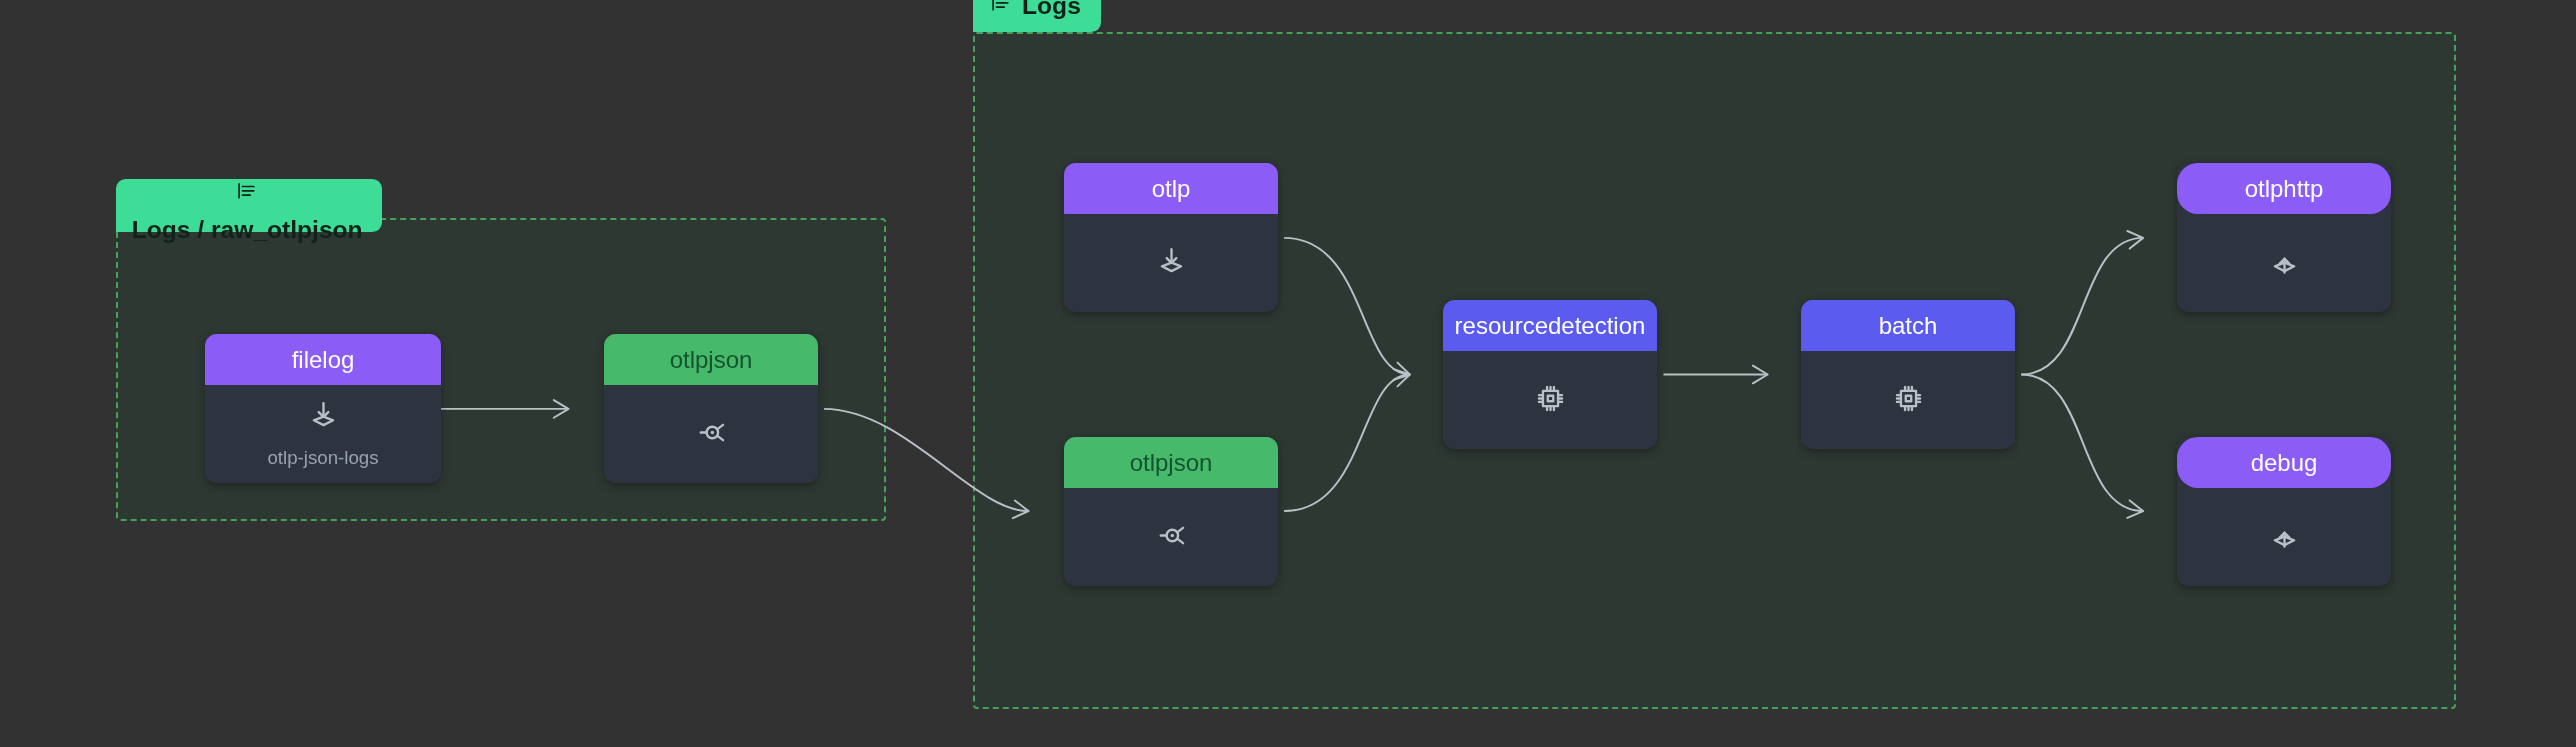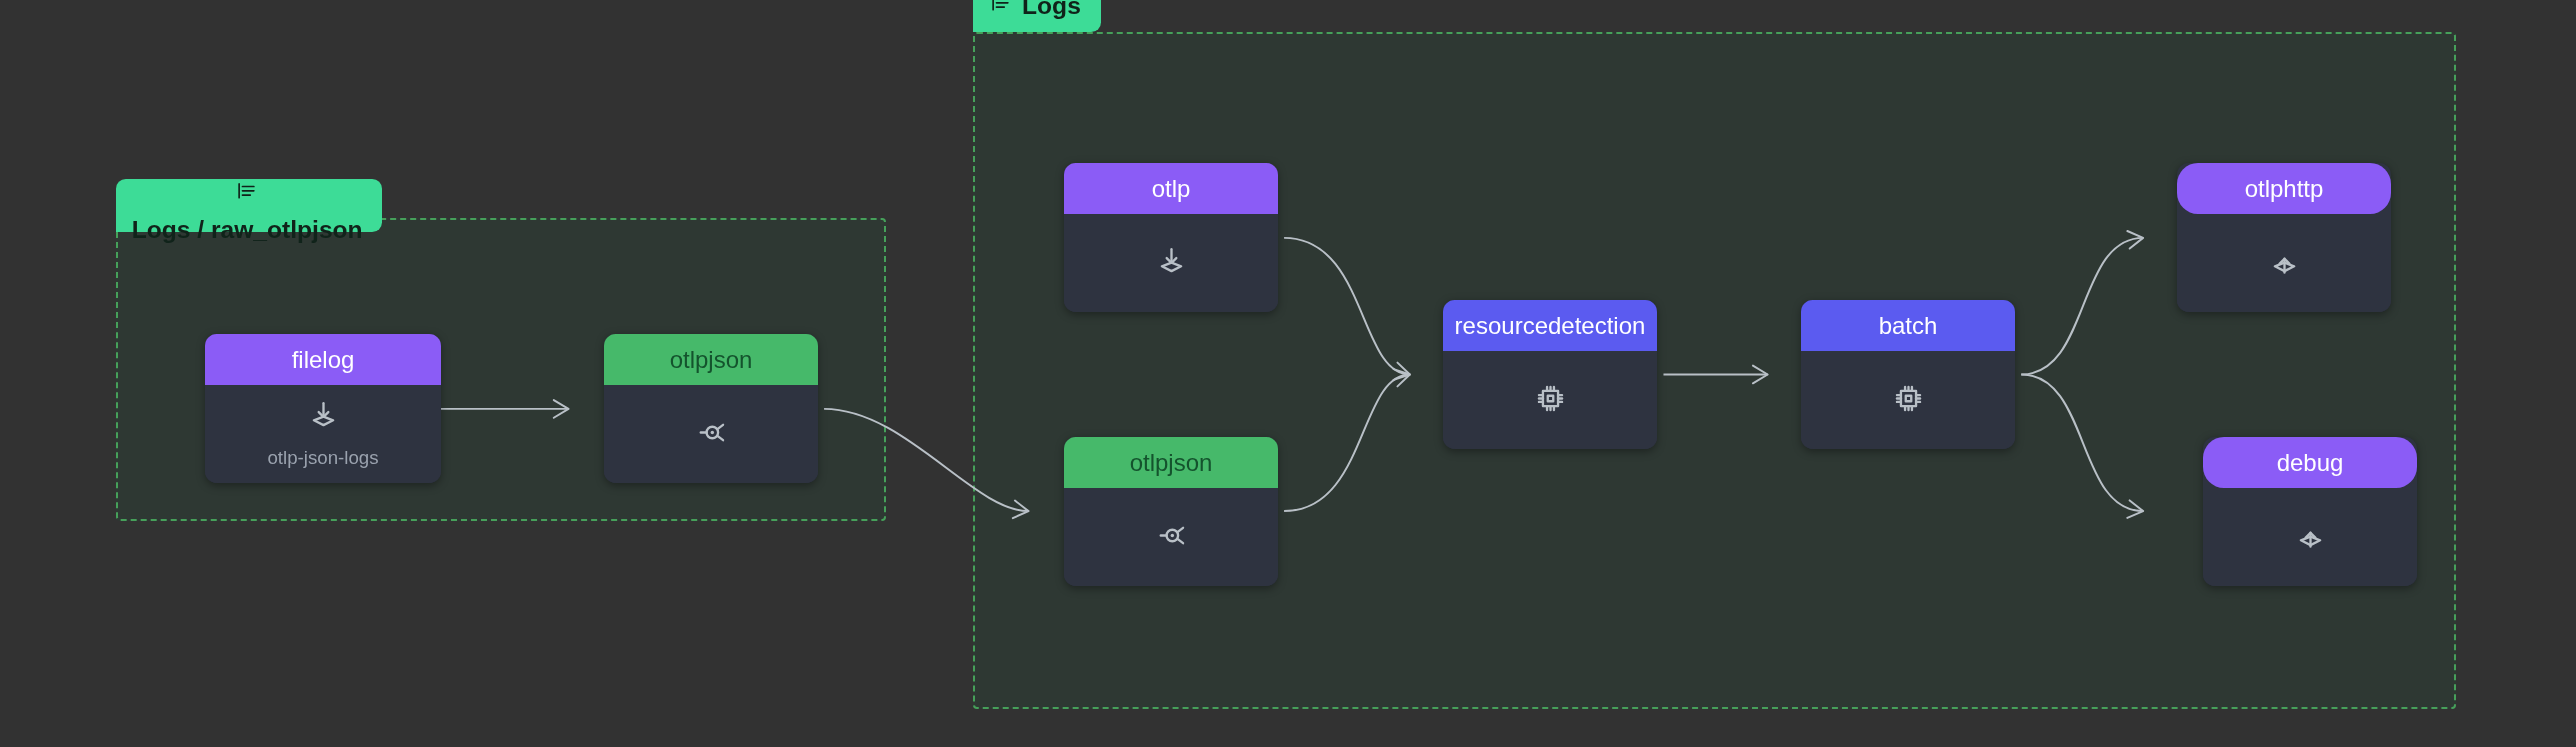--- a/index.html
+++ b/index.html
@@ -218,21 +218,21 @@
     <div class="node" style="left: 2177px; top: 163px; width: 214px; height: 149px;">
       <div class="node-header hdr-exporter">otlphttp</div>
       <div class="node-body" style="height: 98px;">
         <span class="node-icon"><svg width="33" height="33" viewBox="0 0 24 24" fill="none" stroke="#b9c0c7" stroke-width="1.7" stroke-linecap="round" stroke-linejoin="round">
             <path d="M12 20 L12 10"></path>
             <path d="M8.5 13.5 L12 10 L15.5 13.5"></path>
             <path d="M5 15.5 L12 19 L19 15.5 L12 12.8 L5 15.5 Z"></path>
           </svg></span>
       </div>
     </div>
-    <div class="node" style="left: 2177px; top: 437px; width: 214px; height: 149px; margin-left: 26px;">
+    <div class="node" style="left: 2177px; top: 437px; width: 214px; height: 149px;">
       <div class="node-header hdr-exporter">debug</div>
       <div class="node-body" style="height: 98px;">
         <span class="node-icon"><svg width="33" height="33" viewBox="0 0 24 24" fill="none" stroke="#b9c0c7" stroke-width="1.7" stroke-linecap="round" stroke-linejoin="round">
             <path d="M12 20 L12 10"></path>
             <path d="M8.5 13.5 L12 10 L15.5 13.5"></path>
             <path d="M5 15.5 L12 19 L19 15.5 L12 12.8 L5 15.5 Z"></path>
           </svg></span>
       </div>
     </div>
   </div>

